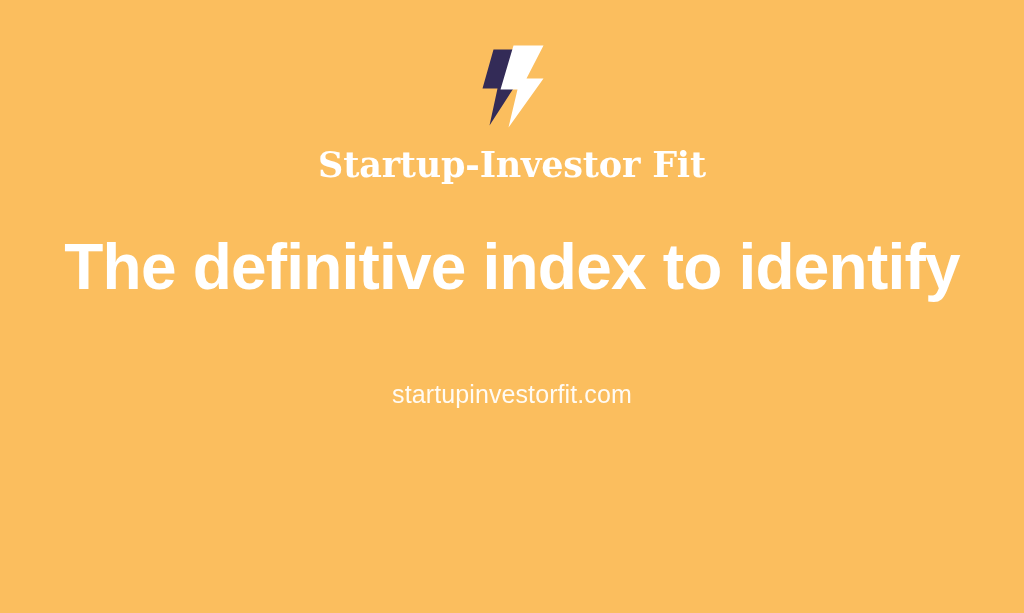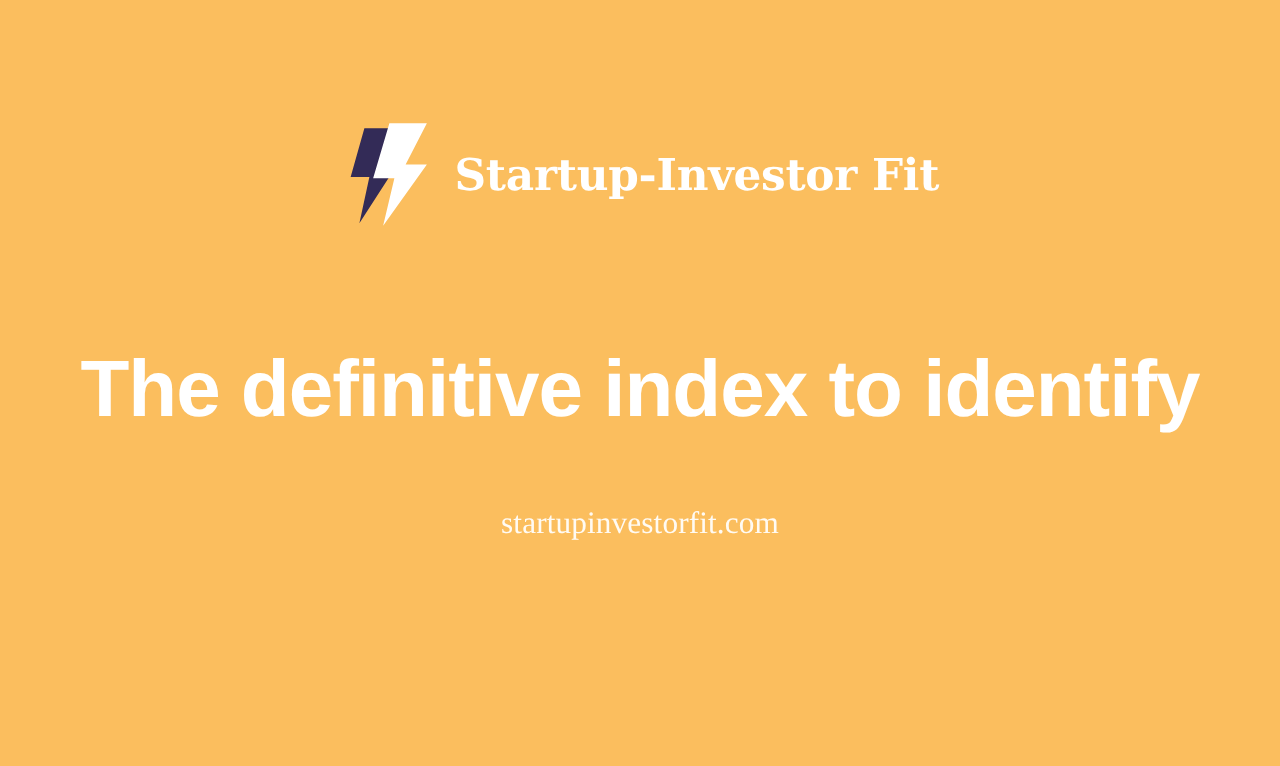--- a/index.html
+++ b/index.html
@@ -24,21 +24,21 @@
     box-sizing: border-box;
     display: flex;
     flex-direction: column;
     align-items: center;
   }
 
   
   .brand-lockup {
     margin-top: 96px;
     display: flex;
-    flex-direction: row;
+    flex-direction: column;
     align-items: center;
     justify-content: flex-end;
     gap: 17px;
     height: 86px;
   }
 
   .brand-logo {
     width: 74px;
     height: 84px;
     display: block;
@@ -67,28 +67,27 @@
     font-weight: 700;
     font-size: 64px;
     line-height: 1.18;
     color: #ffffff;
     letter-spacing: -0.8px;
   }
 
   .headline-line {
     display: block;
     white-space: nowrap;
-    margin-top: 44px;
   }
 
   
   .site-url {
-    margin-top: 56px;
+    margin-top: 76px;
     text-align: center;
-    font-family: Liberation Serif, serif;
+    font-family: Liberation Sans, sans-serif;
     font-weight: 400;
     font-size: 25px;
     line-height: 1;
     letter-spacing: 0.1px;
     color: rgba(255, 255, 255, 0.93);
     white-space: nowrap;
   }
 </style>
 </head>
 <body>

